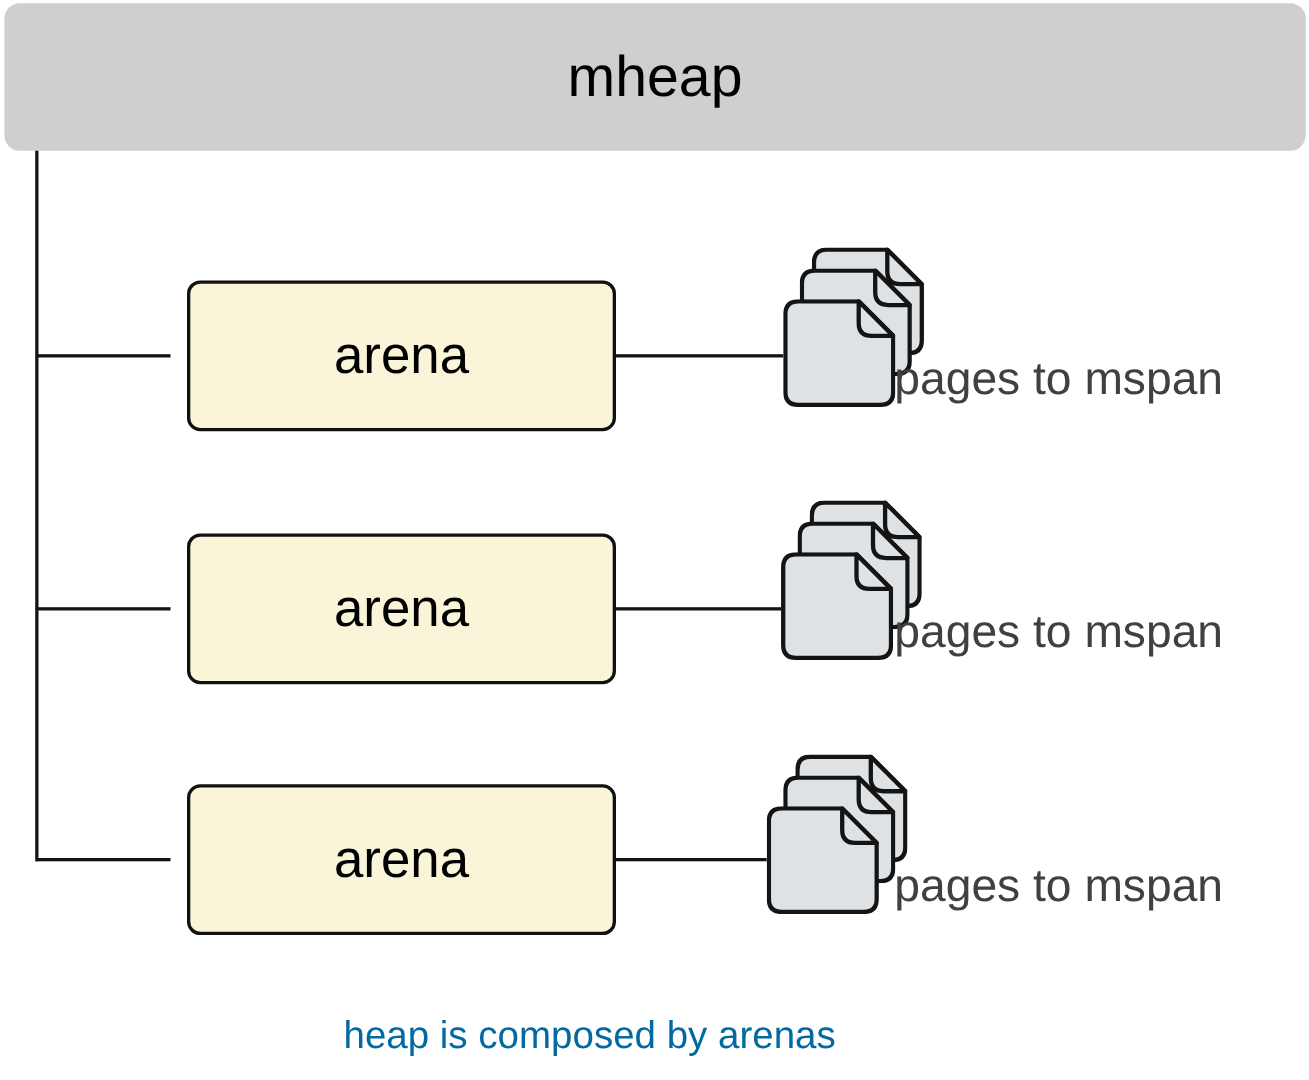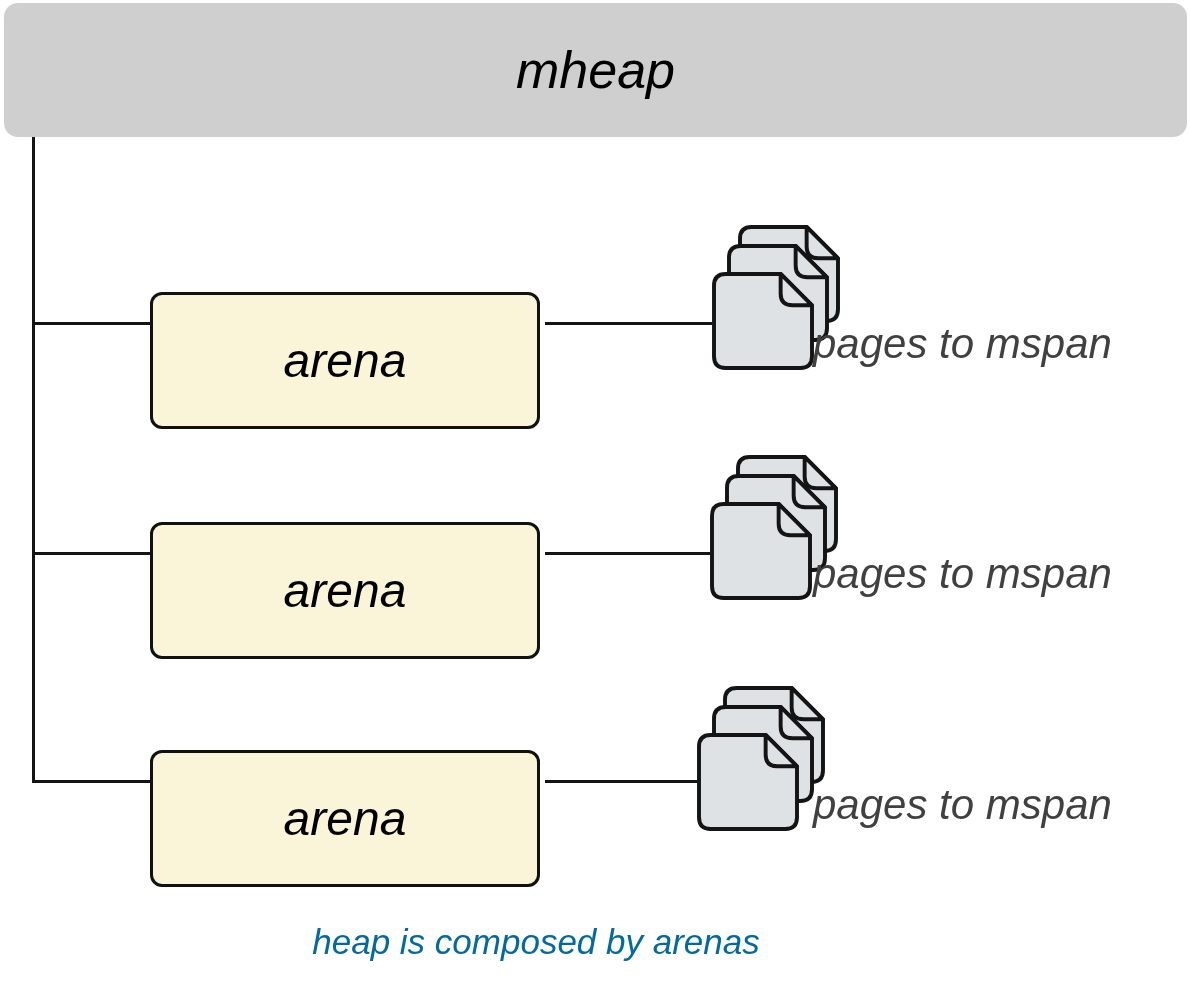--- a/index.html
+++ b/index.html
@@ -8,21 +8,20 @@
     background: #ffffff;
     font-family: "Liberation Sans", sans-serif;
   }
   .canvas {
     position: relative;
     width: 1190px;
     height: 982px;
     background: #ffffff;
     overflow: hidden;
     color: #000;
-    font-style: italic;
   }
 
   
   .mheap {
     position: absolute;
     left: 4px; top: 3px;
     width: 1183px; height: 134px;
     background: #cfcfcf;
     border-radius: 14px;
     display: flex; align-items: center; justify-content: center;
@@ -38,29 +37,28 @@
   .b2 { top: 552px; }
   .b3 { top: 780px; }
   .rconn { left: 545px; height: 3px; }
   .r1 { top: 322px; width: 167px; }
   .r2 { top: 552px; width: 165px; }
   .r3 { top: 780px; width: 152px; }
 
   
   .arena {
     position: absolute;
-    left: 150px;
+    left: 170px;
     width: 384px; height: 131px;
     background: #faf5d8;
     border: 3px solid #111111;
     border-radius: 12px;
     display: flex; align-items: center; justify-content: center;
     font-size: 48px;
     color: #000;
-    margin-top: 37px;
   }
   .a1 { top: 255px; }
   .a2 { top: 485px; }
   .a3 { top: 713px; }
 
   
   .stack {
     position: absolute;
     width: 128px; height: 143px;
   }

